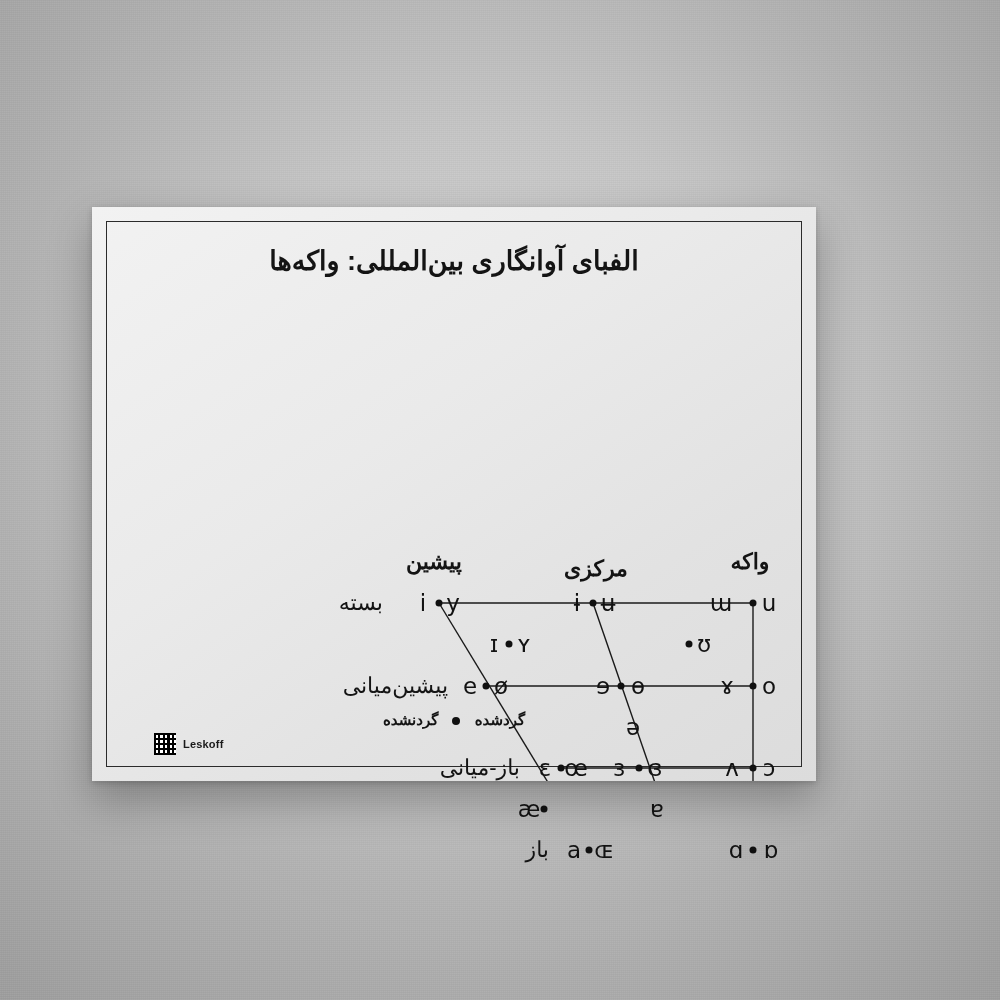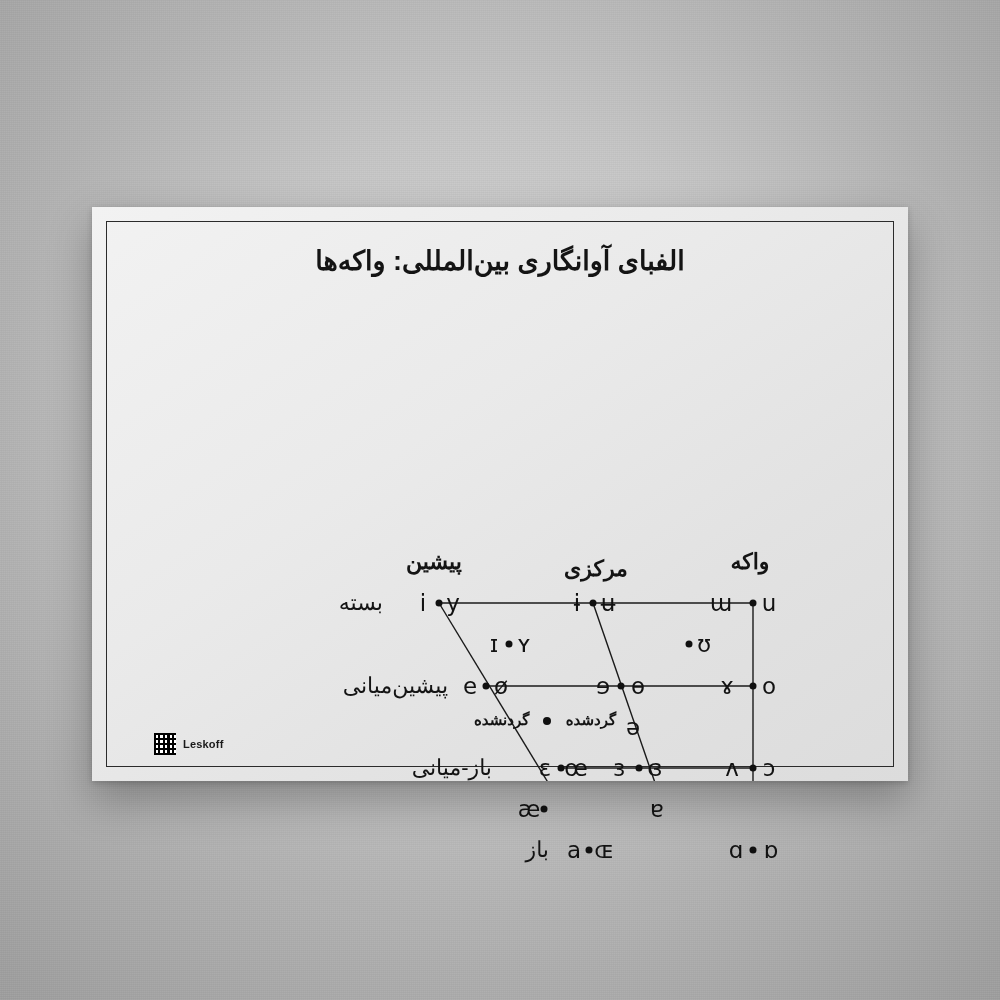--- a/index.html
+++ b/index.html
@@ -22,21 +22,21 @@
     background-image:
       repeating-linear-gradient(0deg, rgba(255,255,255,0.018) 0 1px, rgba(0,0,0,0.018) 1px 2px),
       repeating-linear-gradient(90deg, rgba(255,255,255,0.014) 0 1px, rgba(0,0,0,0.014) 1px 2px);
   }
 
   
   .poster {
     position: absolute;
     left: 92px;
     top: 207px;
-    width: 816px;
+    width: 724px;
     height: 574px;
     background: linear-gradient(145deg, #f2f2f2 0%, #eaeaea 40%, #e2e2e2 70%, #dcdcdc 100%);
     box-shadow:
       0 18px 40px rgba(0,0,0,0.28),
       0 2px 6px rgba(0,0,0,0.18);
   }
   .poster-inner-border {
     position: absolute;
     left: 14px;
     top: 14px;
@@ -115,21 +115,20 @@
   .legend {
     position: absolute;
     left: 0;
     bottom: 52px;
     width: 100%;
     text-align: center;
     font-size: 15px;
     font-weight: bold;
     color: #141414;
     direction: rtl;
-    padding-left: 45px;
   }
   .legend .legend-dot {
     display: inline-block;
     width: 8px;
     height: 8px;
     border-radius: 50%;
     background: #101010;
     margin: 0 10px;
     vertical-align: middle;
   }
@@ -182,21 +181,21 @@
 
       <line x1="501" y1="396" x2="580" y2="625" stroke="#1a1a1a" stroke-width="1.4"></line>
 
       <line x1="661" y1="396" x2="661" y2="643" stroke="#1a1a1a" stroke-width="1.4"></line>
     </svg>
   <div class="col-header" style="left: 342px; top: 355px;">پیشین</div>
       <div class="col-header" style="left: 504px; top: 355px; margin-top: 7px;">مرکزی</div>
       <div class="col-header" style="left: 658px; top: 355px;">واکه</div>
       <div class="row-label" style="left: 291px; top: 396px;">بسته</div>
       <div class="row-label" style="left: 356px; top: 479px;">پیشین‌میانی</div>
-      <div class="row-label" style="left: 400px; top: 561px;">باز-میانی</div>
+      <div class="row-label" style="left: 428px; top: 561px;">باز-میانی</div>
       <div class="row-label" style="left: 457px; top: 643px;">باز</div>
       <div class="dot" style="left: 347px; top: 396px;"></div>
       <div class="dot" style="left: 501px; top: 396px;"></div>
       <div class="dot" style="left: 661px; top: 396px;"></div>
       <div class="dot" style="left: 417px; top: 437px;"></div>
       <div class="dot" style="left: 597px; top: 437px;"></div>
       <div class="dot" style="left: 394px; top: 479px;"></div>
       <div class="dot" style="left: 529px; top: 479px;"></div>
       <div class="dot" style="left: 661px; top: 479px;"></div>
       <div class="dot" style="left: 469px; top: 561px;"></div>

